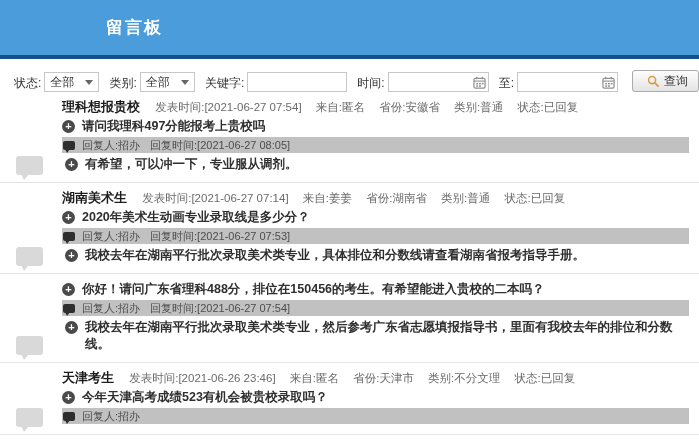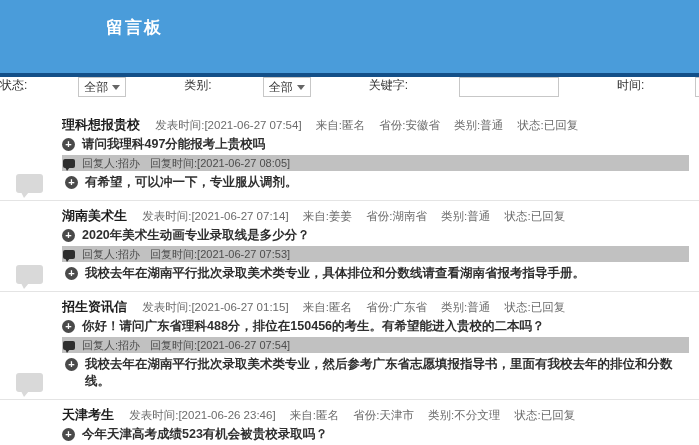--- a/index.html
+++ b/index.html
@@ -1,27 +1,27 @@
 <!DOCTYPE html>
 <html><head>
 <meta charset="utf-8">
 <style>
   html,body{margin:0;padding:0;background:#fff;}
   #app{width:699px;height:445px;overflow:hidden;position:relative;
        font-family:"Liberation Sans","DejaVu Sans",sans-serif;background:#fff;}
 
   
-  .header{height:73px;background:#4A9CDA;position:relative;}
+  .header{height:55px;background:#4A9CDA;position:relative;}
   .header h1{margin:0;padding:0 0 0 106px;line-height:55px;font-size:17px;
              font-weight:bold;color:#fff;letter-spacing:2px;}
   .header-line{height:4px;background:#134F88;}
 
   
-  .filter-bar{height:33px;display:flex;align-items:flex-start;padding-left:0;
-              font-size:12px;color:#333;background:#fff;white-space:nowrap;gap:48px;}
+  .filter-bar{height:33px;display:flex;align-items:flex-end;padding-left:14px;
+              font-size:12px;color:#333;background:#fff;white-space:nowrap;}
   .flabel{margin:0 3px 0 10px;}
   .flabel:first-child{margin-left:0;}
   .fselect{display:inline-flex;align-items:center;justify-content:space-between;
            width:56px;height:20px;border:1px solid #c7c7c7;background:#fff;
            padding:0 5px;cursor:pointer;box-sizing:border-box;}
   .chev{width:0;height:0;border-left:4px solid transparent;border-right:4px solid transparent;
         border-top:5px solid #666;margin-left:4px;}
   .tinput{width:92px;height:18px;border:1px solid #c7c7c7;font-size:12px;padding:0 3px;}
   .dwrap{display:inline-flex;align-items:center;border:1px solid #c7c7c7;height:18px;
          background:#fff;padding-right:2px;}
@@ -183,28 +183,20 @@
       <div class="r-row">
         <span class="plus-icon">+</span>
         <span class="r-text">我校去年在湖南平行批次录取美术类专业，具体排位和分数线请查看湖南省报考指导手册。</span>
       </div>
     </div>
   </div>
 
   <div class="msg">
     <div class="msg-icon"></div>
     <div class="msg-body">
-      <div class="title-row">
-        <span class="msg-title">招生资讯信</span>
-        <span class="meta">发表时间:[2021-06-27 01:15]</span>
-        <span class="meta">来自:匿名</span>
-        <span class="meta">省份:广东省</span>
-        <span class="meta">类别:普通</span>
-        <span class="meta">状态:已回复</span>
-      </div>
       <div class="q-row">
         <span class="plus-icon">+</span>
         <span class="q-text">你好！请问广东省理科488分，排位在150456的考生。有希望能进入贵校的二本吗？</span>
       </div>
       <div class="reply-bar">
         <span class="reply-bubble"></span>
         <span class="reply-meta">回复人:招办</span>
         <span class="reply-meta">回复时间:[2021-06-27 07:54]</span>
       </div>
       <div class="r-row">

